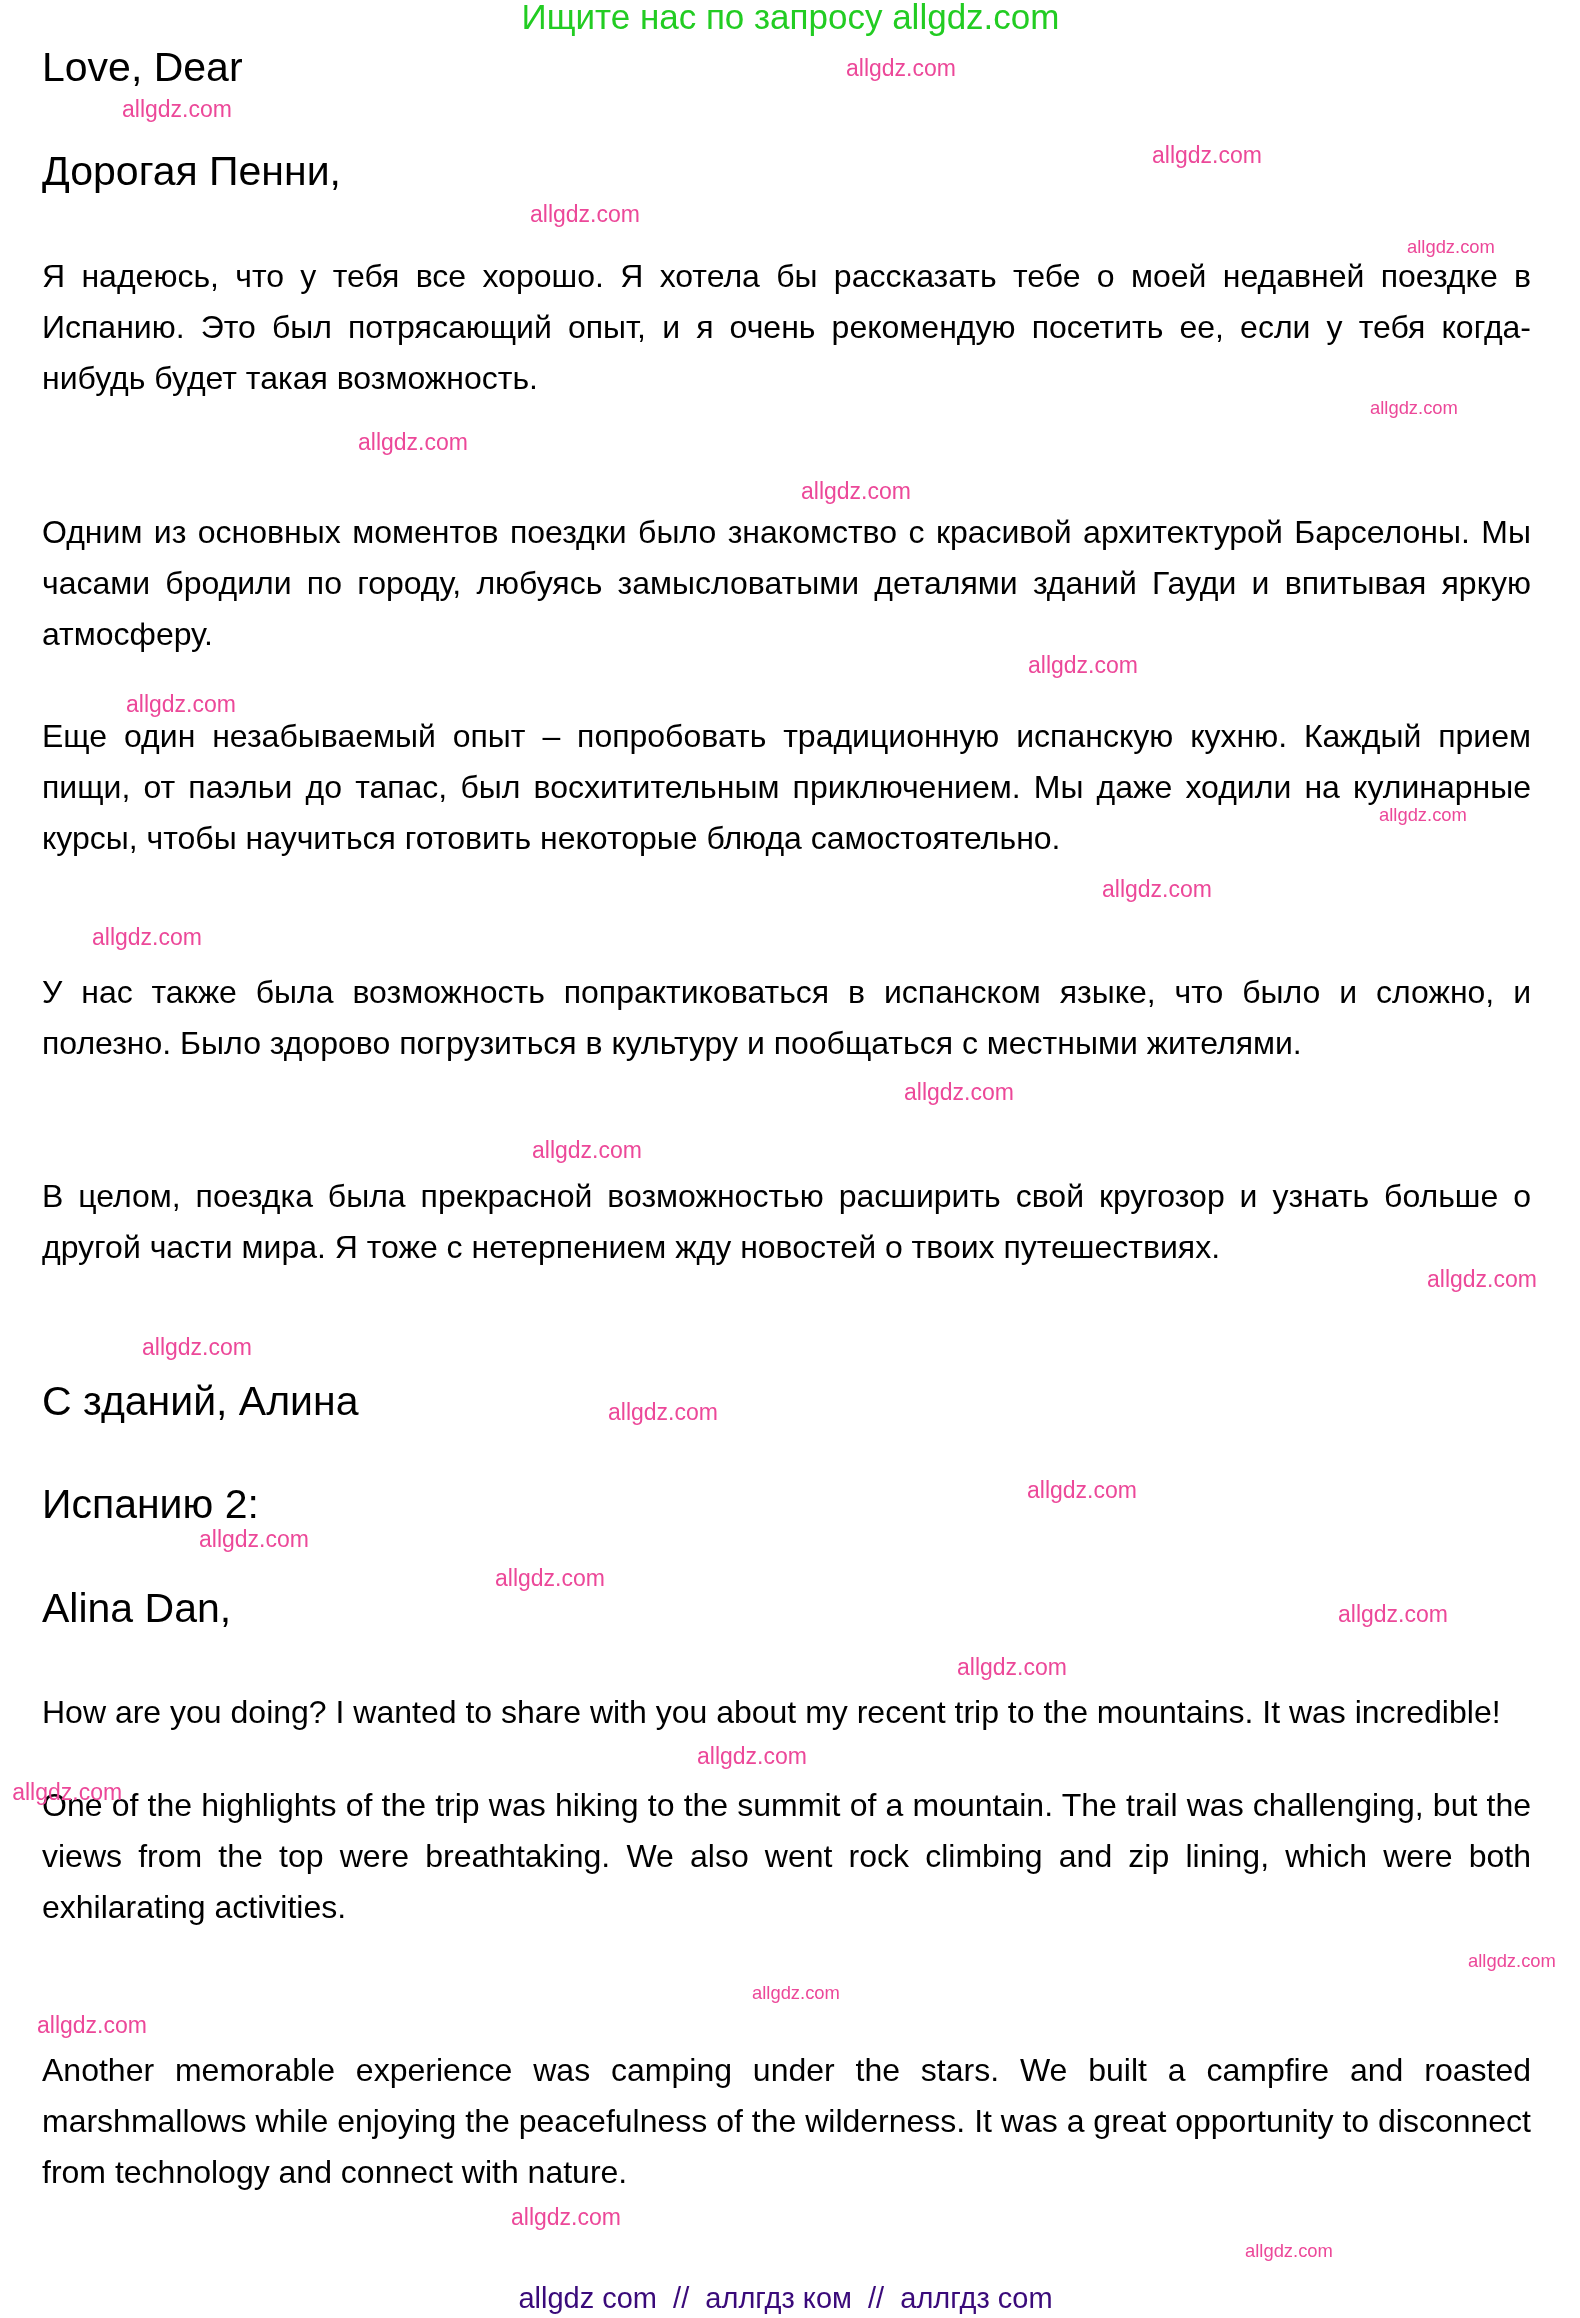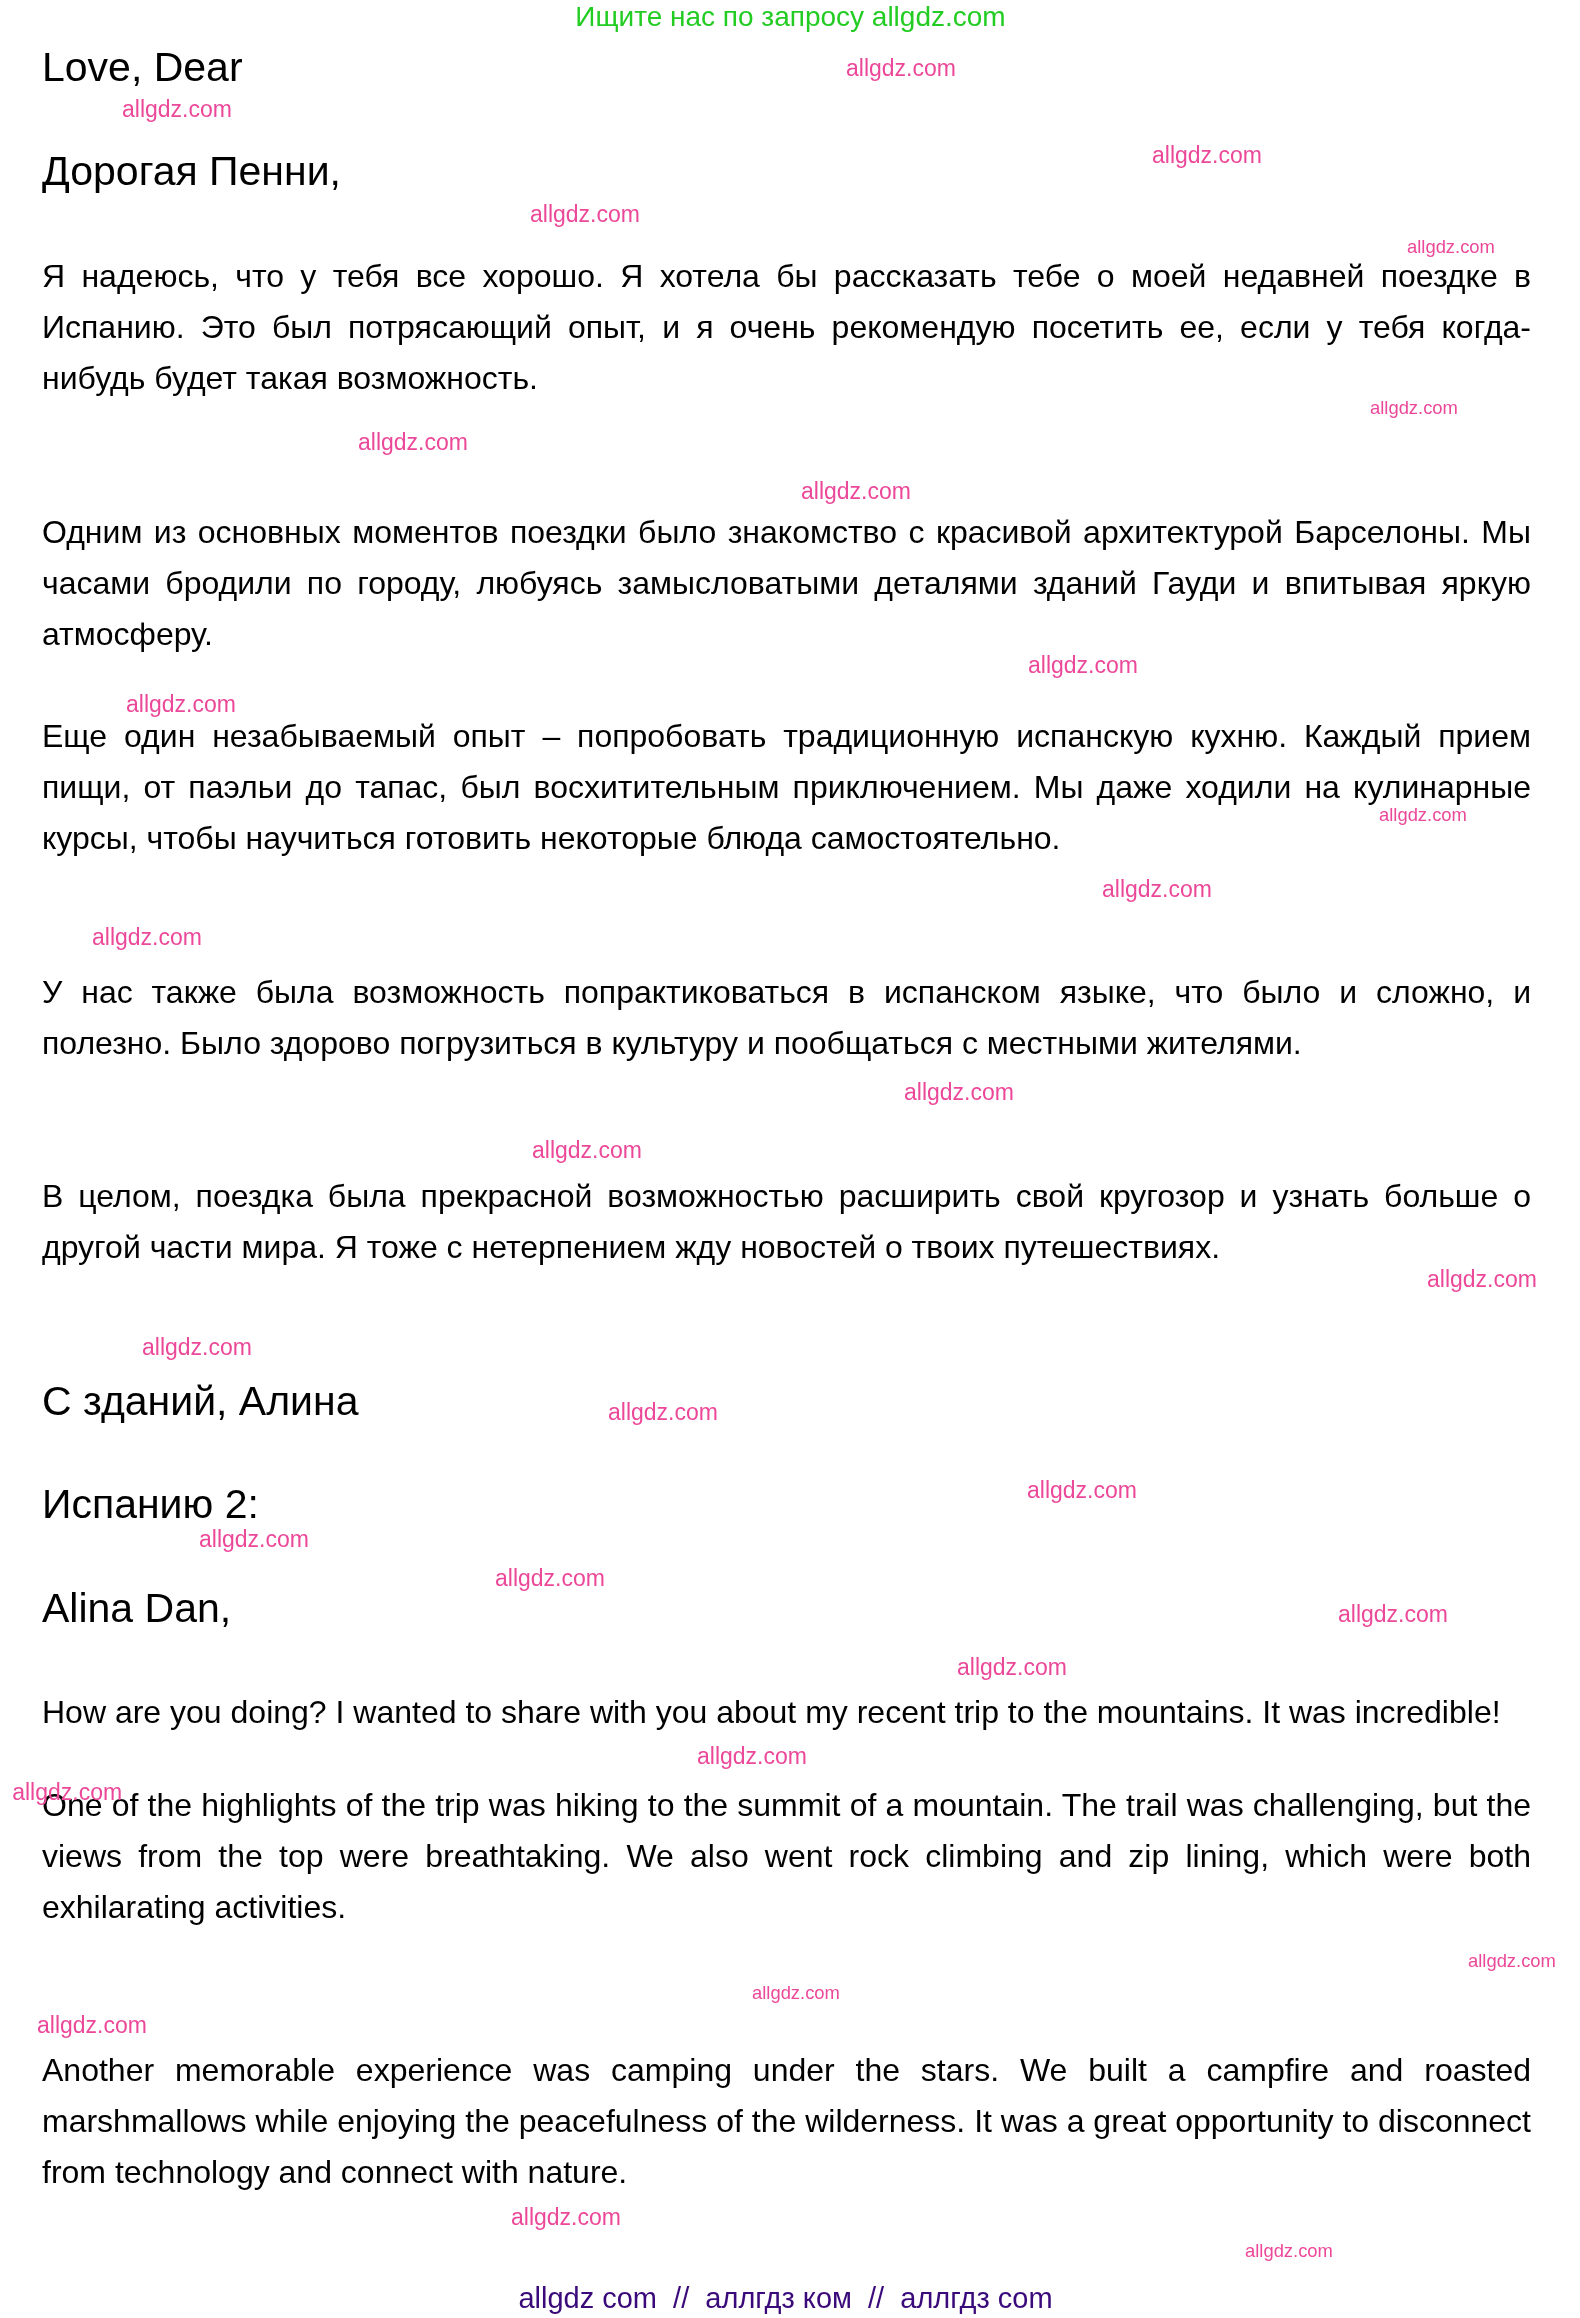--- a/index.html
+++ b/index.html
@@ -1,19 +1,19 @@
 <!DOCTYPE html>
 <html style="font-size:12.2px"><head>
 <meta charset="utf-8">
 <style>
   html, body { margin:0; padding:0; background:#ffffff; }
   body { width:1581px; height:2319px; position:relative; overflow:hidden;
          font-family:"Liberation Sans", sans-serif; color:#000; }
   .header { position:absolute; top:0; left:0; width:1581px; text-align:center;
-            color:#22cc22; font-size:28px; line-height:34px; }
+            color:#22cc22; font-size:35px; line-height:34px; }
   .footer { position:absolute; top:2281px; left:0; width:1571px; text-align:center;
             color:#3a0a7a; font-size:29px; line-height:34px; white-space:pre; }
   .para { position:absolute; left:42px; width:1489px; font-size:32px; line-height:51px;
           text-align:justify; text-align-last:left; }
   .line { position:absolute; left:42px; font-size:41px; line-height:46px; white-space:nowrap; }
   .wm { position:absolute; font-size:23px; line-height:26px; color:#ec4899; white-space:nowrap; }
   .wm.small { font-size:18.4px; line-height:21.4px; }
 </style>
 </head>
 <body>

